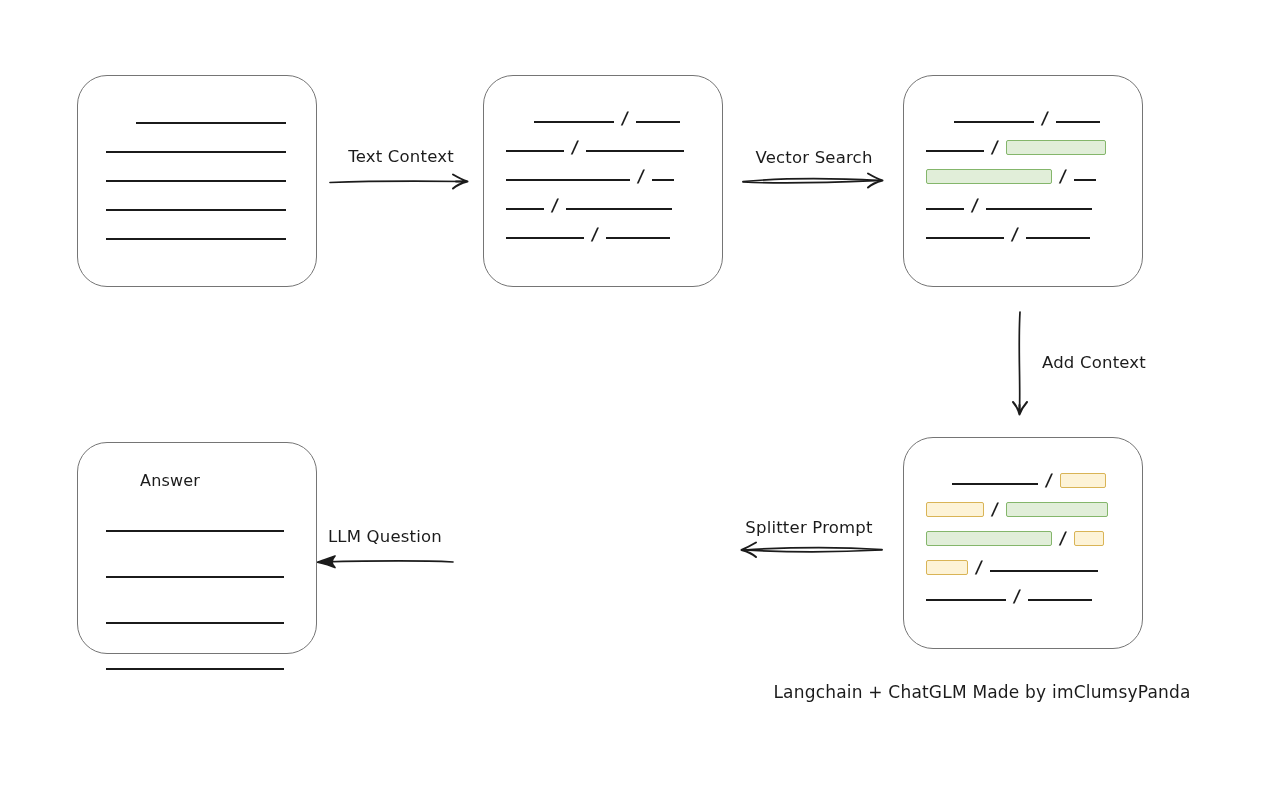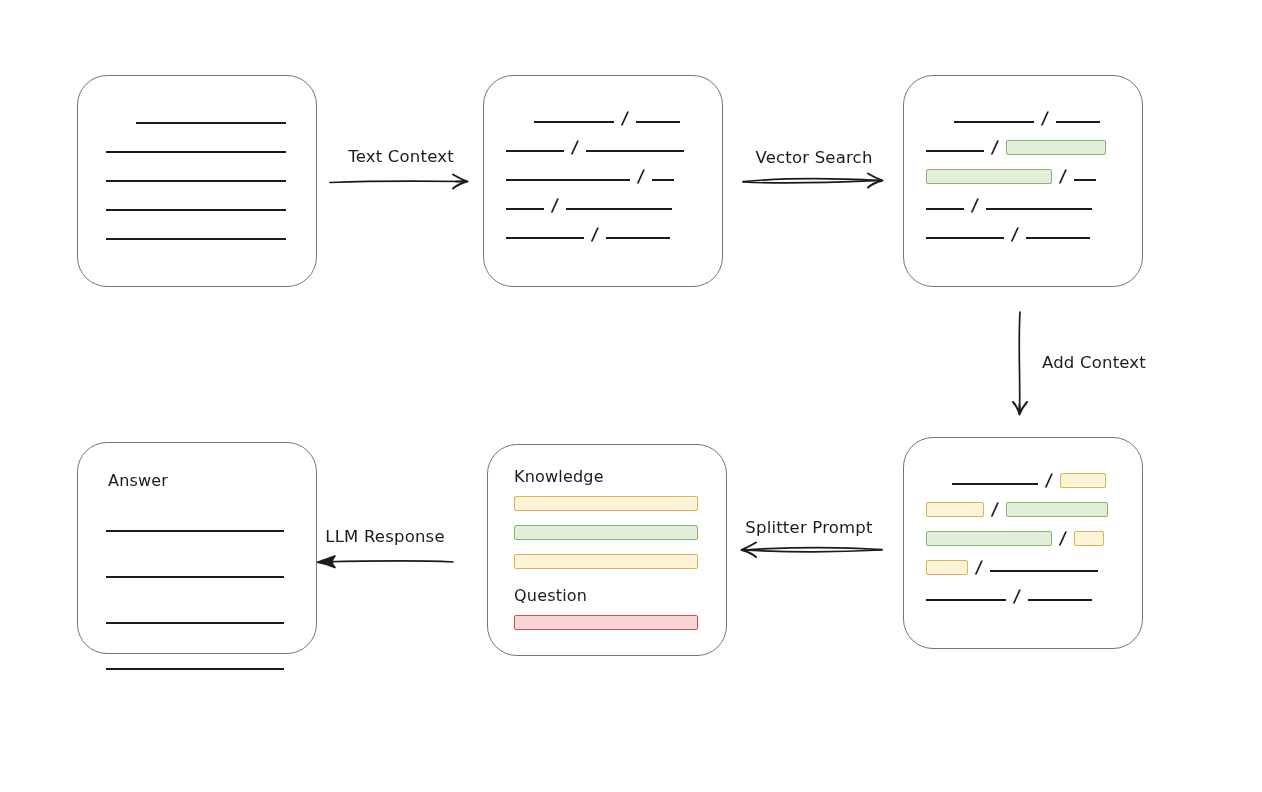--- a/index.html
+++ b/index.html
@@ -24,21 +24,21 @@
   .seg-red{height:15px;background:var(--red-fill);border:1.6px solid var(--red-border);border-radius:2px;}
 
   .rows-doc{padding:46px 0 0 28px;display:flex;flex-direction:column;gap:27px;}
   .rows-doc .chunk-row{height:auto;}
   .rows-doc .seg-line{margin-bottom:0;}
   .rows-chunk{padding:32px 0 0 22px;display:flex;flex-direction:column;gap:11px;}
   .rows-answer{padding:74px 0 0 28px;display:flex;flex-direction:column;gap:28px;}
   .rows-bars{display:flex;flex-direction:column;gap:14px;}
   .rows-bars .chunk-row{height:auto;}
 
-  .box-heading{font-size:16px;font-weight:500;letter-spacing:.2px;color:var(--ink,#1b1b1b);}
+  .box-heading{font-size:16px;font-weight:500;letter-spacing:.2px;color:var(--ink,#1b1b1b);margin-left:32px;}
   .answer-heading{position:absolute;left:30px;top:28px;}
   .prompt-inner{padding:22px 0 0 26px;}
   .prompt-bars{margin-top:10px;}
   .question-heading{display:block;margin-top:17px;}
   .question-bar{margin-top:10px;}
 
   .arrow-label{
     position:absolute;font-size:16.5px;white-space:nowrap;color:var(--ink,#1b1b1b);
     letter-spacing:.2px;text-align:center;
   }
@@ -186,44 +186,22 @@
       </div>
   </div>
 
   <div class="arrow-label" style="left:733px;top:518px;width:152px">Splitter Prompt</div>
   <svg class="arrow" style="left:735px;top:538px" width="150" height="24" viewBox="0 0 150 24">
     <path d="M147 11.5 C 100 8.5, 48 9.5, 9 12"></path>
     <path d="M147 12 C 98 14.5, 46 14, 9 12"></path>
     <path class="head" d="M21 4.5 C 15 8 11 10 6.5 12 C 12 13.5 17 15.5 21 19"></path>
   </svg>
 
-  <div class="node" style="left:487px;top:444px">
-    <div class="prompt-inner">
-      <span class="box-heading">Knowledge</span>
-      <div class="rows-bars prompt-bars">
-          <div class="chunk-row">
-            <span class="seg seg-yellow" style="width: 184px;"></span>
-          </div>
-          <div class="chunk-row">
-            <span class="seg seg-green" style="width: 184px;"></span>
-          </div>
-          <div class="chunk-row">
-            <span class="seg seg-yellow" style="width: 184px;"></span>
-          </div>
-        </div>
-      <span class="box-heading question-heading">Question</span>
-      <div class="rows-bars question-bar">
-          <div class="chunk-row">
-            <span class="seg seg-red" style="width: 184px;"></span>
-          </div>
-        </div>
-    </div>
-  </div>
-
-  <div class="arrow-label" style="left:318px;top:527px;width:134px">LLM Response</div>
+
+  <div class="arrow-label" style="left:318px;top:527px;width:134px">LLM Question</div>
   <svg class="arrow" style="left:314px;top:550px" width="142" height="24" viewBox="0 0 142 24">
     <path d="M139 12 C 98 10, 50 11, 8 12"></path>
     <path class="head-fill" d="M21 6 C 14 8.5 9 10.5 3.5 12.2 C 9 13.5 15 15 21 17.5 C 17 13.5 17 10.5 21 6 Z"></path>
   </svg>
 
   <div class="node" style="left:77px;top:442px">
     <span class="box-heading answer-heading">Answer</span>
     <div class="rows-answer">
         <div class="chunk-row">
           <span class="seg seg-line" style="width: 178px;"></span>
@@ -233,14 +211,15 @@
         </div>
         <div class="chunk-row">
           <span class="seg seg-line" style="width: 178px;"></span>
         </div>
         <div class="chunk-row">
           <span class="seg seg-line" style="width: 178px;"></span>
         </div>
       </div>
   </div>
 
+  <div class="caption">Langchain + ChatGLM Made by imClumsyPanda</div>
 
 </div>
 
 </body></html>

